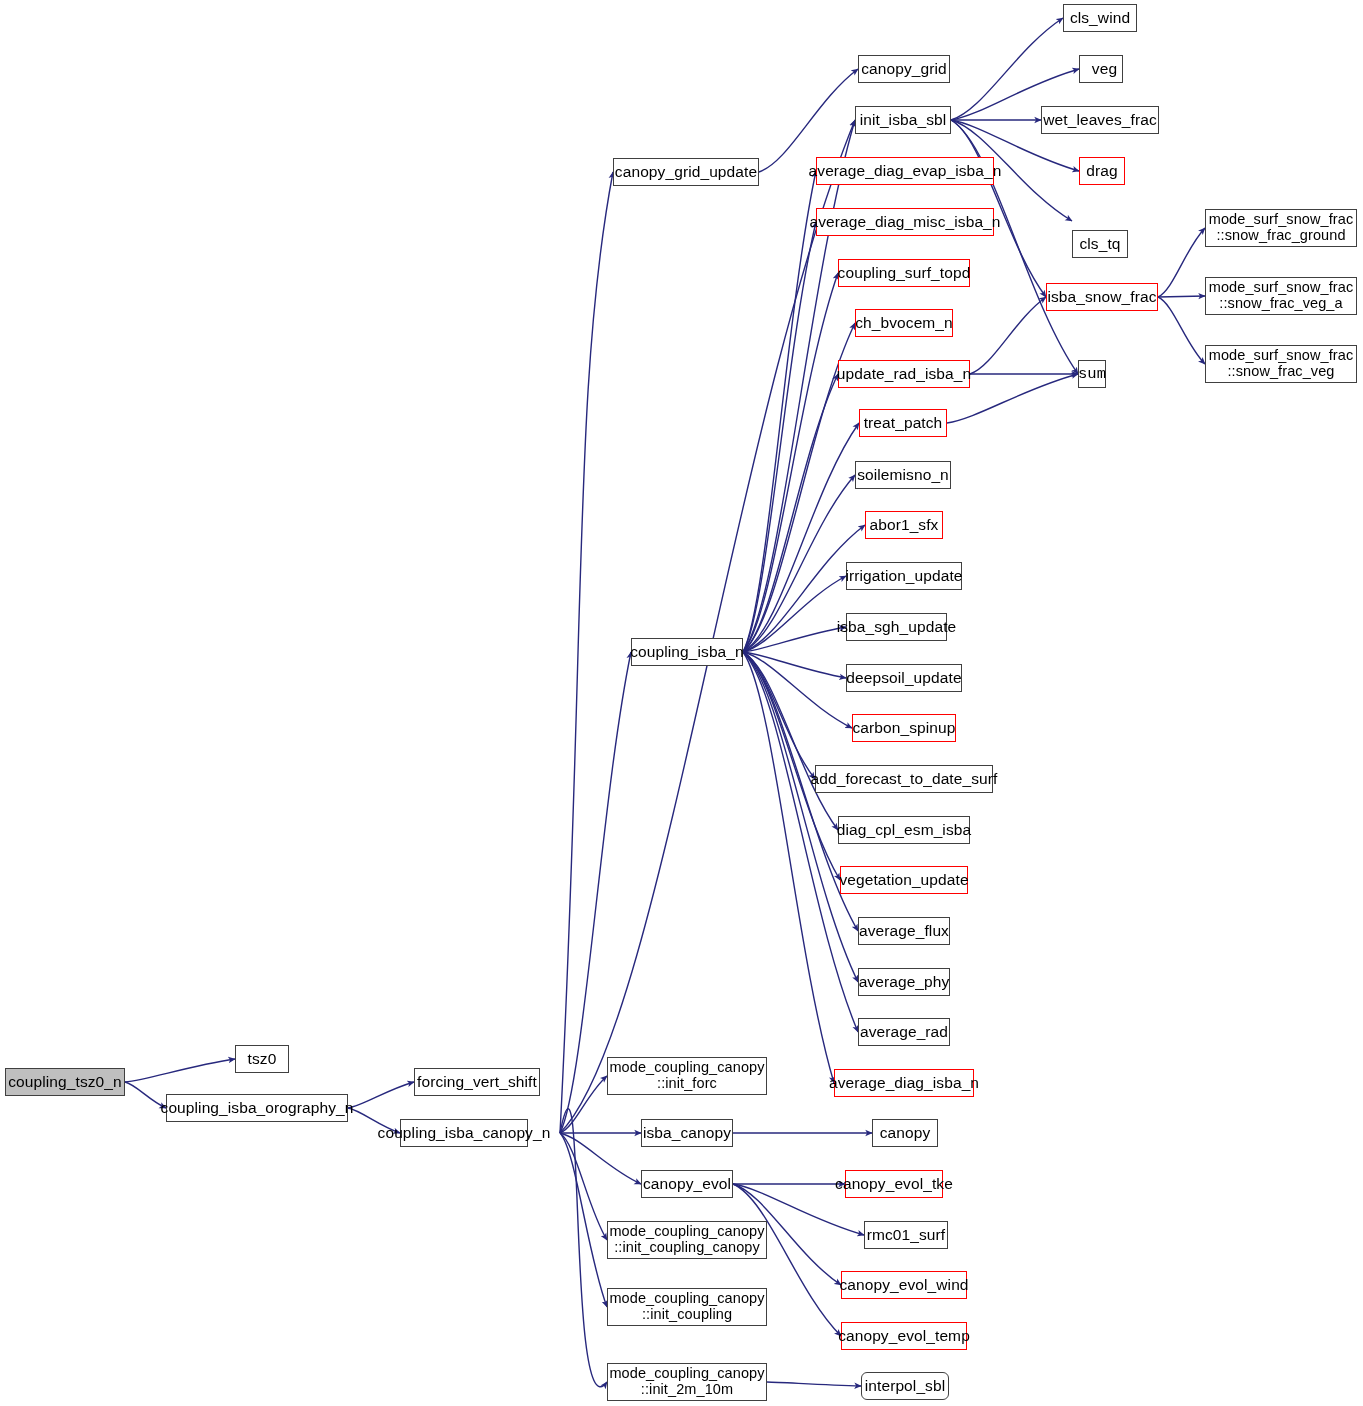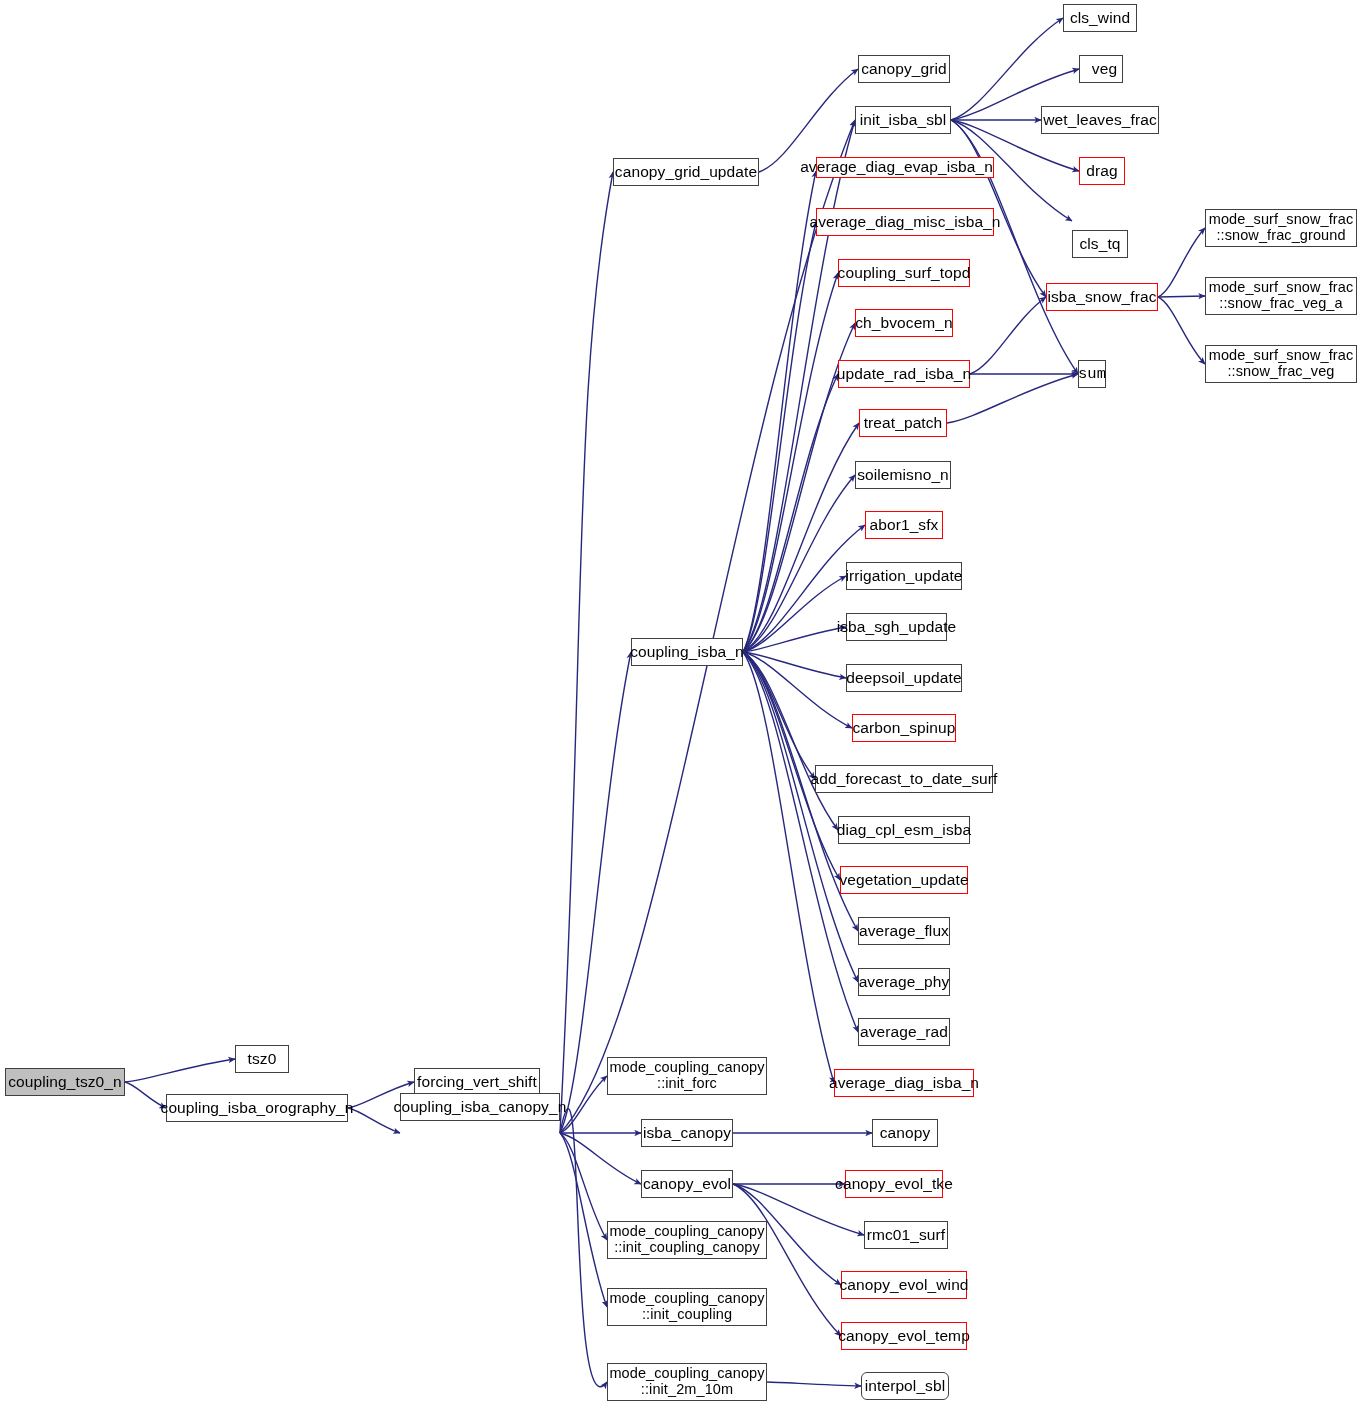--- a/index.html
+++ b/index.html
@@ -108,36 +108,36 @@
       <path d="M 733 1184 L 845 1184" fill="none" stroke="#27287d" stroke-width="1.4" marker-end="url(#arrow)"></path>
       <path d="M 733 1184 C 764.6547540983606 1189.1, 808.98 1219.7, 864 1235" fill="none" stroke="#27287d" stroke-width="1.4" marker-end="url(#arrow)"></path>
       <path d="M 733 1184 C 765.1042857142858 1194.1, 795.64 1254.7, 841 1285" fill="none" stroke="#27287d" stroke-width="1.4" marker-end="url(#arrow)"></path>
       <path d="M 733 1184 C 768.1165517241379 1199.2, 795.64 1290.4, 841 1336" fill="none" stroke="#27287d" stroke-width="1.4" marker-end="url(#arrow)"></path>
       <path d="M 767 1382 C 783.5544444444445 1382.4, 821.52 1384.8, 861 1386" fill="none" stroke="#27287d" stroke-width="1.4" marker-end="url(#arrow)"></path>
     </svg>
 <div class="node current" style="left: 5px; top: 1068px; width: 120px; height: 28px;"><div>coupling_tsz0_n</div></div>
     <div class="node" style="left: 235px; top: 1045px; width: 54px; height: 28px;"><div>tsz0</div></div>
     <div class="node" style="left: 166px; top: 1094px; width: 182px; height: 28px;"><div>coupling_isba_orography_n</div></div>
     <div class="node" style="left: 414px; top: 1068px; width: 126px; height: 28px;"><div>forcing_vert_shift</div></div>
-    <div class="node" style="left: 400px; top: 1093px; width: 160px; height: 28px;"><div>coupling_isba_canopy_n</div></div>
+    <div class="node" style="left: 400px; top: 1119px; width: 128px; height: 28px;"><div>coupling_isba_canopy_n</div></div>
     <div class="node" style="left: 613px; top: 158px; width: 146px; height: 28px;"><div>canopy_grid_update</div></div>
     <div class="node" style="left: 631px; top: 638px; width: 112px; height: 28px;"><div>coupling_isba_n</div></div>
     <div class="node" style="left: 607px; top: 1057px; width: 160px; height: 38px;"><div style="white-space: pre; font-size: 14.5px;">mode_coupling_canopy
 ::init_forc</div></div>
     <div class="node" style="left: 641px; top: 1119px; width: 92px; height: 28px;"><div>isba_canopy</div></div>
     <div class="node" style="left: 641px; top: 1170px; width: 92px; height: 28px;"><div>canopy_evol</div></div>
     <div class="node" style="left: 607px; top: 1221px; width: 160px; height: 38px;"><div style="white-space: pre; font-size: 14.5px;">mode_coupling_canopy
 ::init_coupling_canopy</div></div>
     <div class="node" style="left: 607px; top: 1288px; width: 160px; height: 38px;"><div style="white-space: pre; font-size: 14.5px;">mode_coupling_canopy
 ::init_coupling</div></div>
     <div class="node" style="left: 607px; top: 1363px; width: 160px; height: 38px;"><div style="white-space: pre; font-size: 14.5px;">mode_coupling_canopy
 ::init_2m_10m</div></div>
     <div class="node" style="left: 858px; top: 55px; width: 92px; height: 28px;"><div>canopy_grid</div></div>
     <div class="node" style="left: 855px; top: 106px; width: 96px; height: 28px;"><div>init_isba_sbl</div></div>
-    <div class="node red" style="left: 816px; top: 157px; width: 178px; height: 21px; justify-content: flex-end;"><div>average_diag_evap_isba_n</div></div>
+    <div class="node red" style="left: 816px; top: 157px; width: 178px; height: 28px;"><div>average_diag_evap_isba_n</div></div>
     <div class="node red" style="left: 816px; top: 208px; width: 178px; height: 28px;"><div>average_diag_misc_isba_n</div></div>
     <div class="node red" style="left: 838px; top: 259px; width: 132px; height: 28px;"><div>coupling_surf_topd</div></div>
     <div class="node red" style="left: 855px; top: 309px; width: 98px; height: 28px;"><div>ch_bvocem_n</div></div>
     <div class="node red" style="left: 838px; top: 360px; width: 132px; height: 28px;"><div>update_rad_isba_n</div></div>
     <div class="node red" style="left: 859px; top: 409px; width: 88px; height: 28px;"><div>treat_patch</div></div>
     <div class="node" style="left: 855px; top: 461px; width: 96px; height: 28px;"><div>soilemisno_n</div></div>
     <div class="node red" style="left: 865px; top: 511px; width: 78px; height: 28px;"><div>abor1_sfx</div></div>
     <div class="node" style="left: 846px; top: 562px; width: 116px; height: 28px;"><div>irrigation_update</div></div>
     <div class="node" style="left: 846px; top: 613px; width: 101px; height: 28px;"><div>isba_sgh_update</div></div>
     <div class="node" style="left: 846px; top: 664px; width: 116px; height: 28px;"><div>deepsoil_update</div></div>

